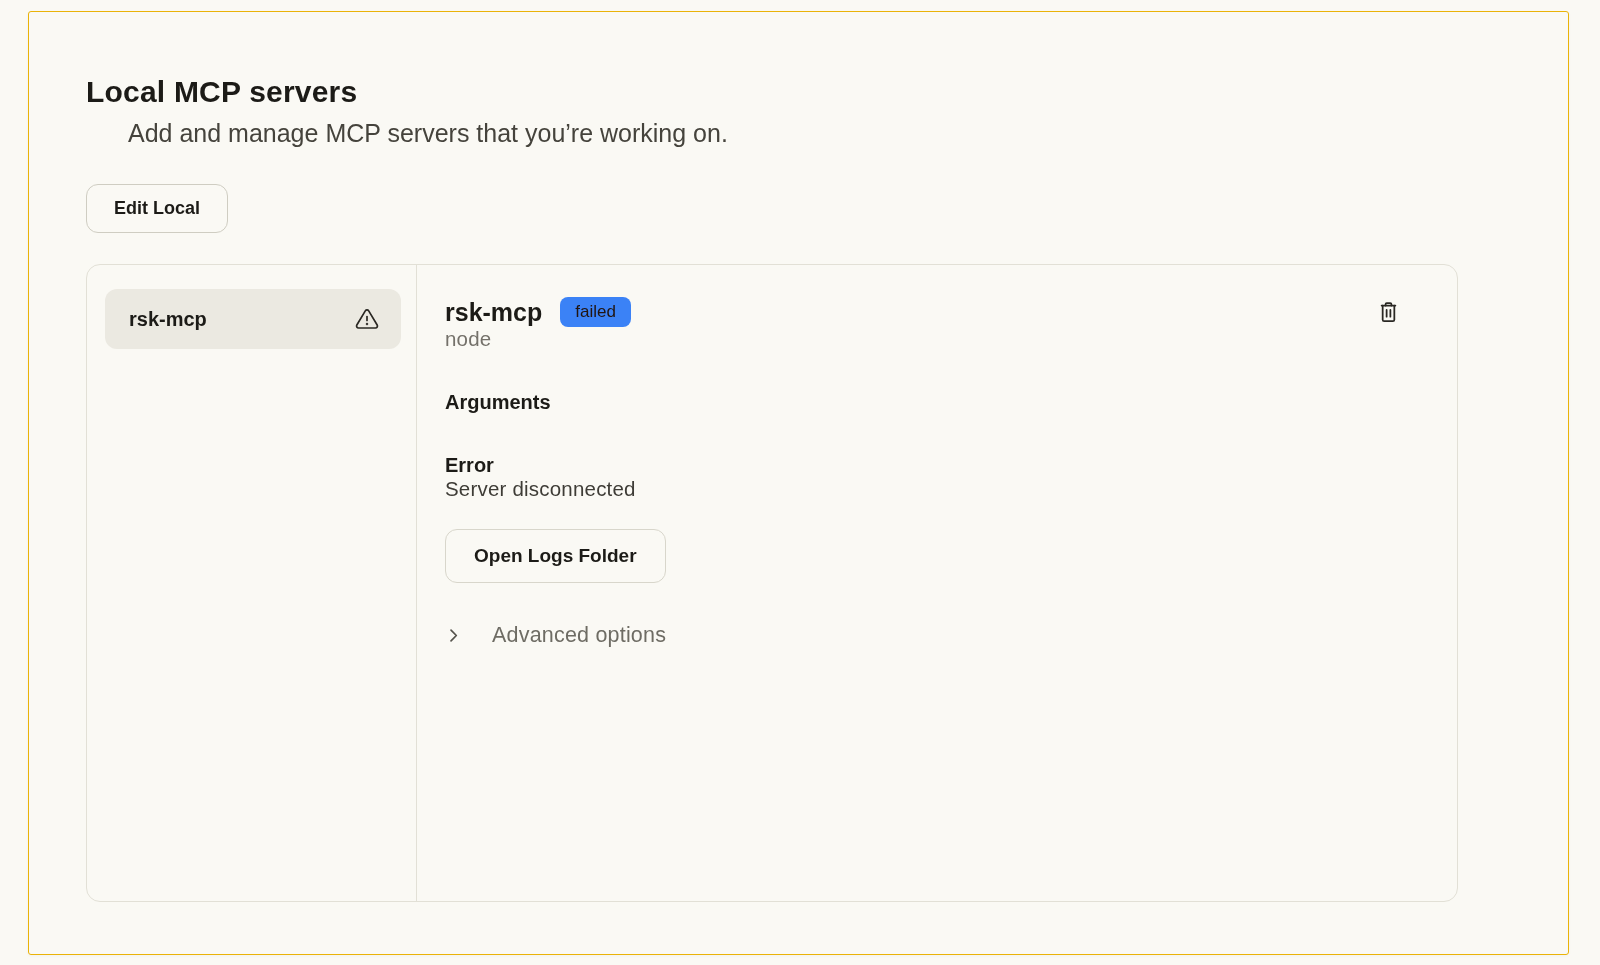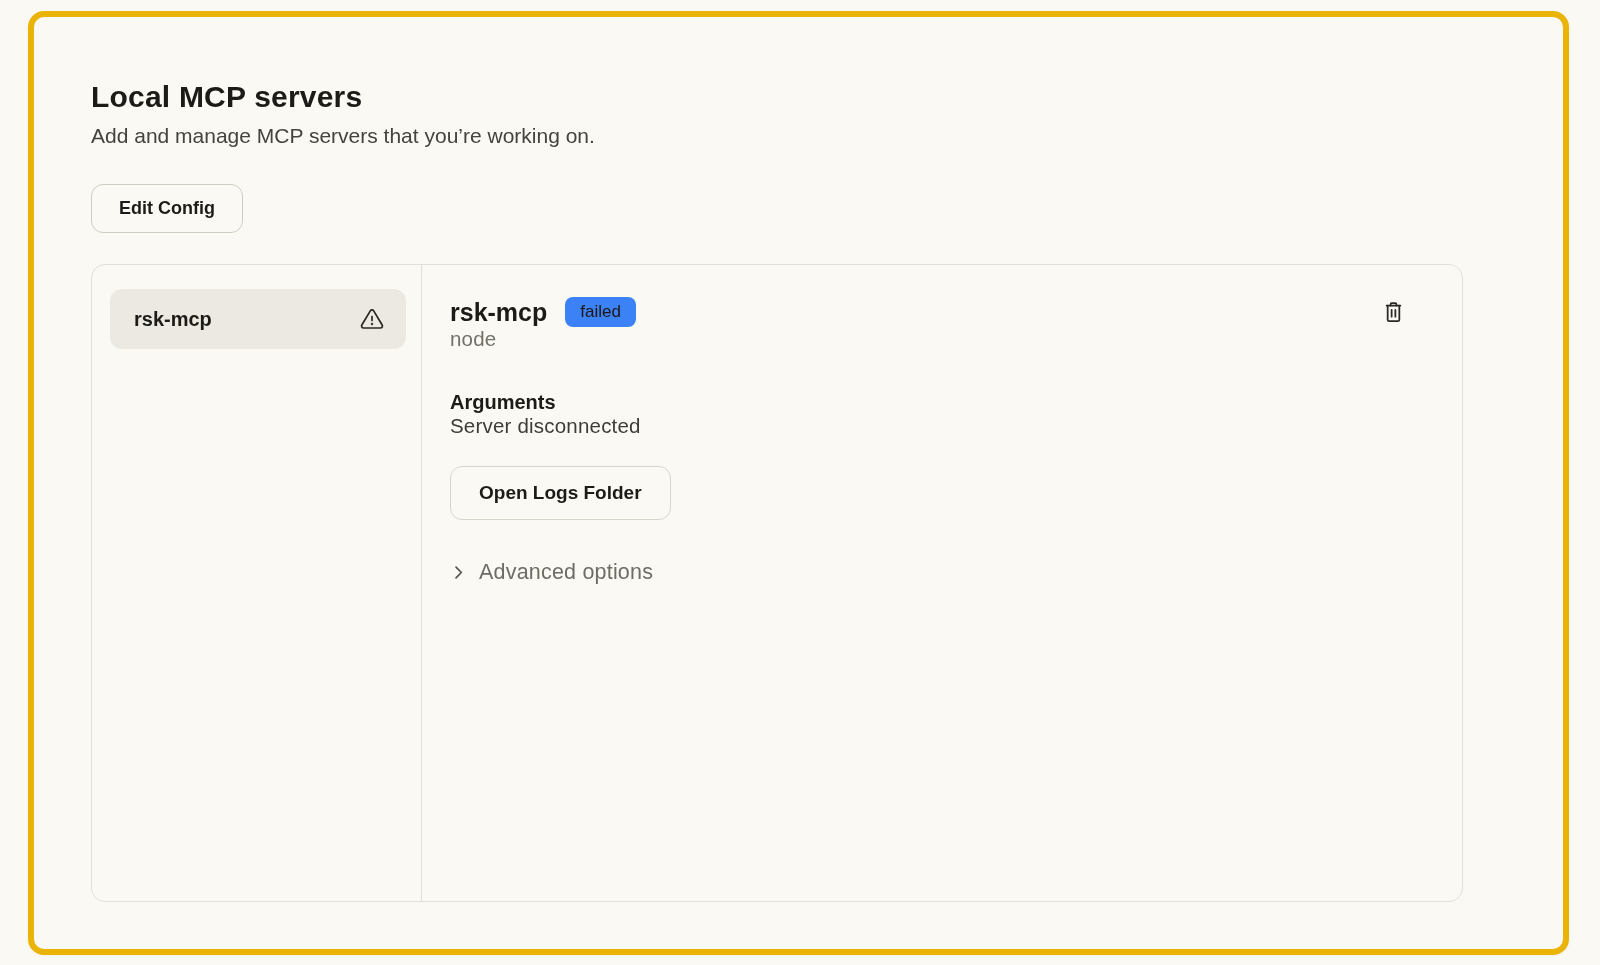--- a/index.html
+++ b/index.html
@@ -15,35 +15,36 @@
     background: #faf9f4;
     overflow: hidden;
   }
   .settings-panel {
     position: absolute;
     left: 28px;
     top: 11px;
     width: 1541px;
     height: 944px;
     background: #faf9f4;
-    border: 6px solid #eab308;
-    border-radius: 16px;
+    border: 1px solid #eab308;
+    border-radius: 3px;
     box-shadow: 0 1px 3px rgba(60,55,40,0.04);
     padding: 63px 57px 0 57px;
   }
   .page-title {
     font-size: 30px;
     font-weight: 700;
     color: #1c1b17;
     letter-spacing: 0.2px;
   }
   .page-subtitle {
     margin-top: 10px;
-    font-size: 21px;
+    font-size: 25px;
     color: #45433c;
+    margin-left: 42px;
   }
   .btn {
     display: inline-flex;
     align-items: center;
     justify-content: center;
     background: transparent;
     border: 1px solid #cfcdc2;
     border-radius: 12px;
     font-family: inherit;
     font-weight: 700;
@@ -142,21 +143,21 @@
   .open-logs-btn {
     margin-top: 28px;
     padding: 15px 28px;
     font-size: 19px;
     border-color: #d8d6cb;
   }
   .advanced-row {
     margin-top: 40px;
     display: flex;
     align-items: center;
-    gap: 12px;
+    gap: 30px;
     color: #6e6c64;
     font-size: 21.5px;
     cursor: pointer;
     background: transparent;
     border: none;
     font-family: inherit;
     letter-spacing: 0.2px;
     padding: 0;
   }
   .advanced-row .icon { color: #55534c; }
@@ -164,21 +165,21 @@
 </style>
 </head>
 <body>
 
 <div class="screen">
   <div class="settings-panel">
 
     <div class="page-title">Local MCP servers</div>
     <div class="page-subtitle">Add and manage MCP servers that you’re working on.</div>
 
-    <button class="btn edit-config-btn">Edit Config</button>
+    <button class="btn edit-config-btn">Edit Local</button>
 
     <div class="server-card">
 
       <div class="server-sidebar">
         <div class="server-list-item">
           <span class="item-label">rsk-mcp</span>
           <span class="icon">
             <svg width="24" height="24" viewBox="0 0 24 24" fill="none" stroke="currentColor" stroke-width="1.7" stroke-linecap="round" stroke-linejoin="round">
               <path d="M10.29 3.86 1.82 18a2 2 0 0 0 1.71 3h16.94a2 2 0 0 0 1.71-3L13.71 3.86a2 2 0 0 0-3.42 0z"></path>
               <line x1="12" y1="9.5" x2="12" y2="13.5"></line>
@@ -203,20 +204,21 @@
                 <line x1="13.8" y1="10" x2="13.8" y2="16.5"></line>
               </svg>
             </span>
           </button>
         </div>
 
         <div class="section-value">node</div>
 
         <div class="section-label">Arguments</div>
 
+        <div class="section-label">Error</div>
         <div class="section-value error-value">Server disconnected</div>
 
         <button class="btn open-logs-btn">Open Logs Folder</button>
 
         <button class="advanced-row">
           <span class="icon">
             <svg width="17" height="17" viewBox="0 0 24 24" fill="none" stroke="currentColor" stroke-width="2.4" stroke-linecap="round" stroke-linejoin="round">
               <path d="M8.5 4.5 16 12l-7.5 7.5"></path>
             </svg>
           </span>

